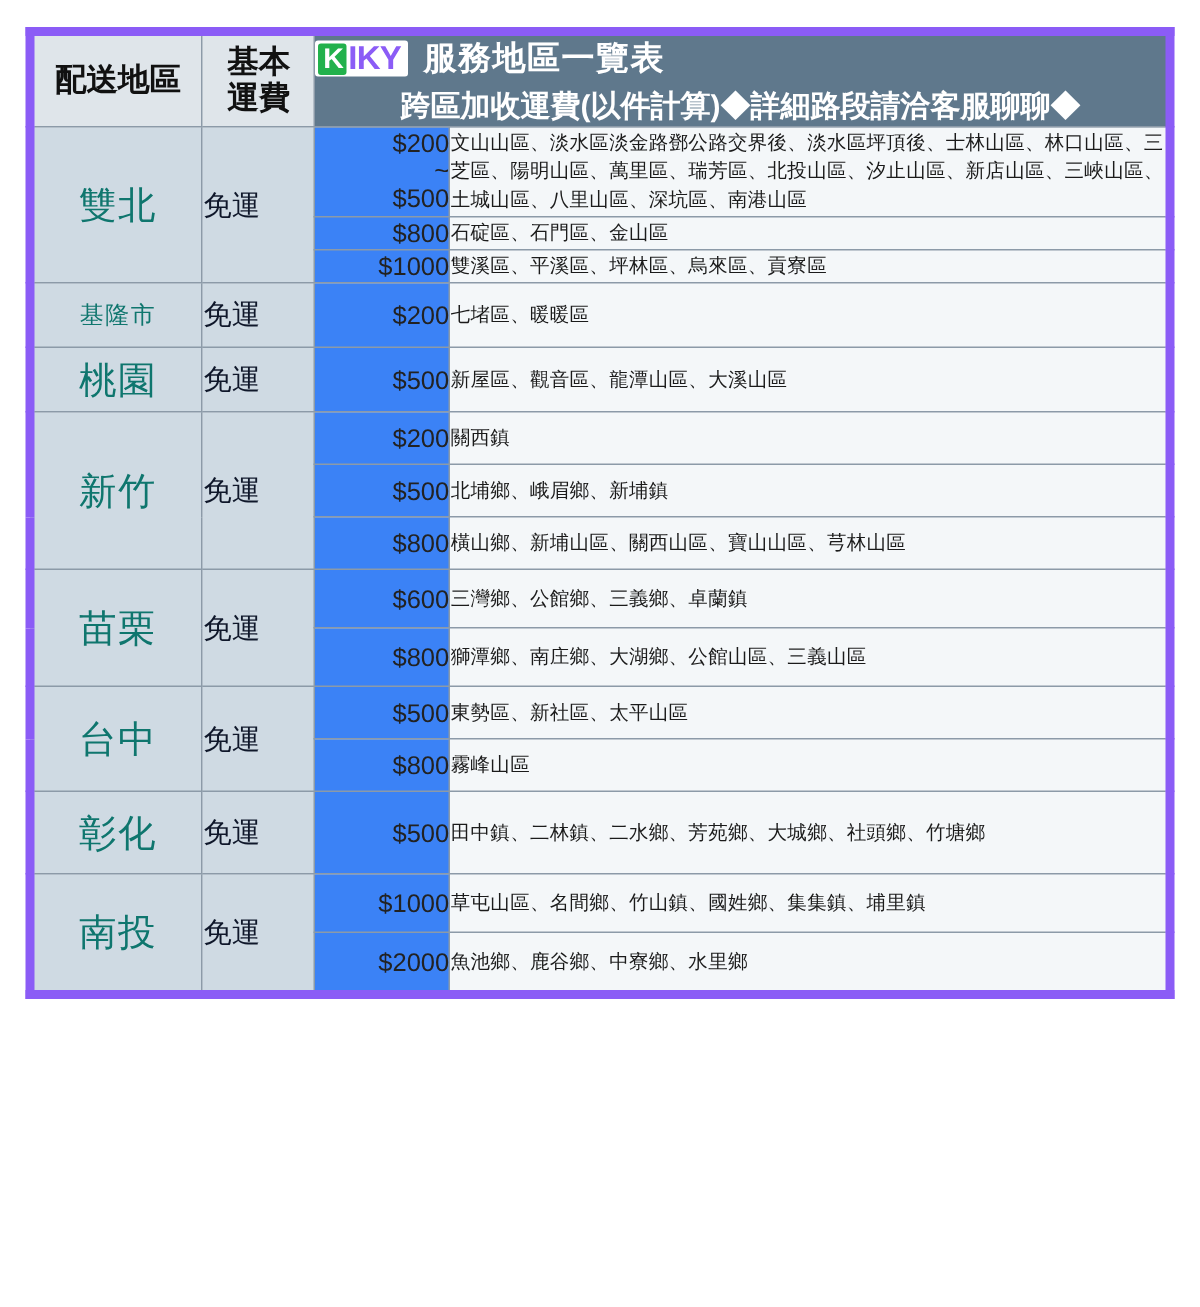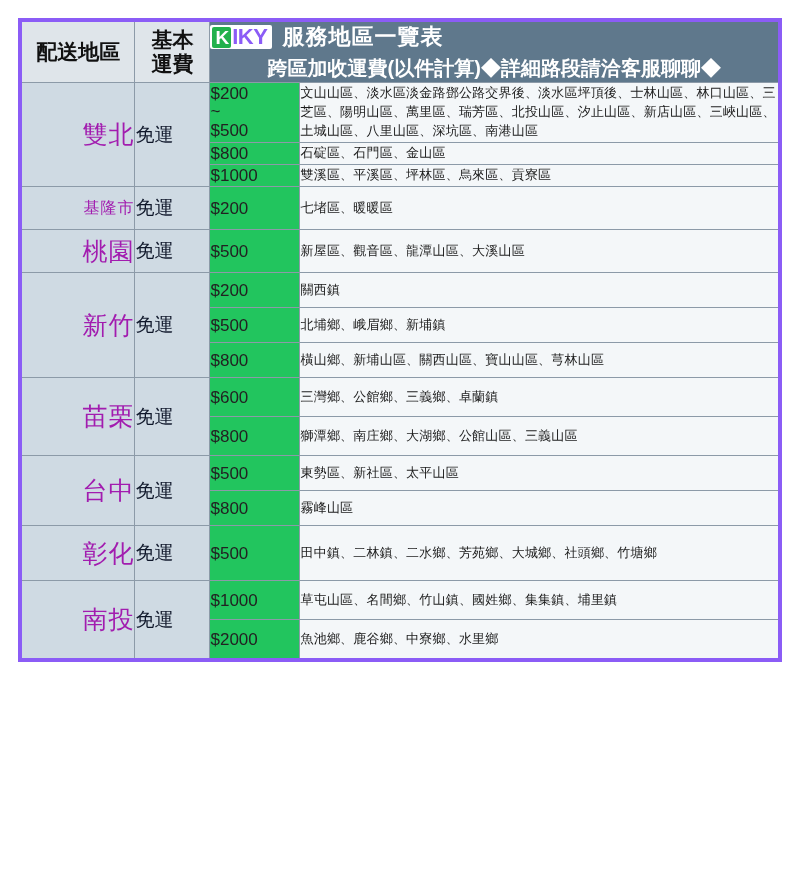--- a/index.html
+++ b/index.html
@@ -10,21 +10,21 @@
   body {
     width: 800px;
     height: 871px;
     font-family: "Liberation Sans", sans-serif;
     color: #1d1d1d;
     overflow: hidden;
   }
   .sheet {
     width: 760px;
     margin: 18px auto 0 auto;
-    border: 4px solid #8b5cf6;
+    border: 6px solid #8b5cf6;
     border-collapse: collapse;
     table-layout: fixed;
   }
   .sheet td, .sheet th {
     border: 1px solid #8c9aa8;
     vertical-align: middle;
     padding: 0;
   }
   
   .hdr-region, .hdr-fee {
@@ -82,34 +82,34 @@
     letter-spacing: 0px;
     white-space: nowrap;
   }
   .banner-sub .small {
     font-size: 20px;
     font-weight: bold;
   }
   
   .region {
     background: #cfdae3;
-    text-align: right;
+    text-align: center;
     font-size: 25px;
-    color: #a21caf;
+    color: #0f766e;
     letter-spacing: 1px;
   }
   .fee {
     background: #cfdae3;
     text-align: left;
     font-size: 19px;
     color: #0f172a;
   }
   .price {
-    background: #22c55e;
-    text-align: left;
+    background: #3b82f6;
+    text-align: right;
     font-size: 17px;
     color: #222;
     line-height: 1.25;
     padding: 5px 0;
   }
   .price .brace {
     display: block;
     font-size: 17px;
     line-height: 0.95;
   }

